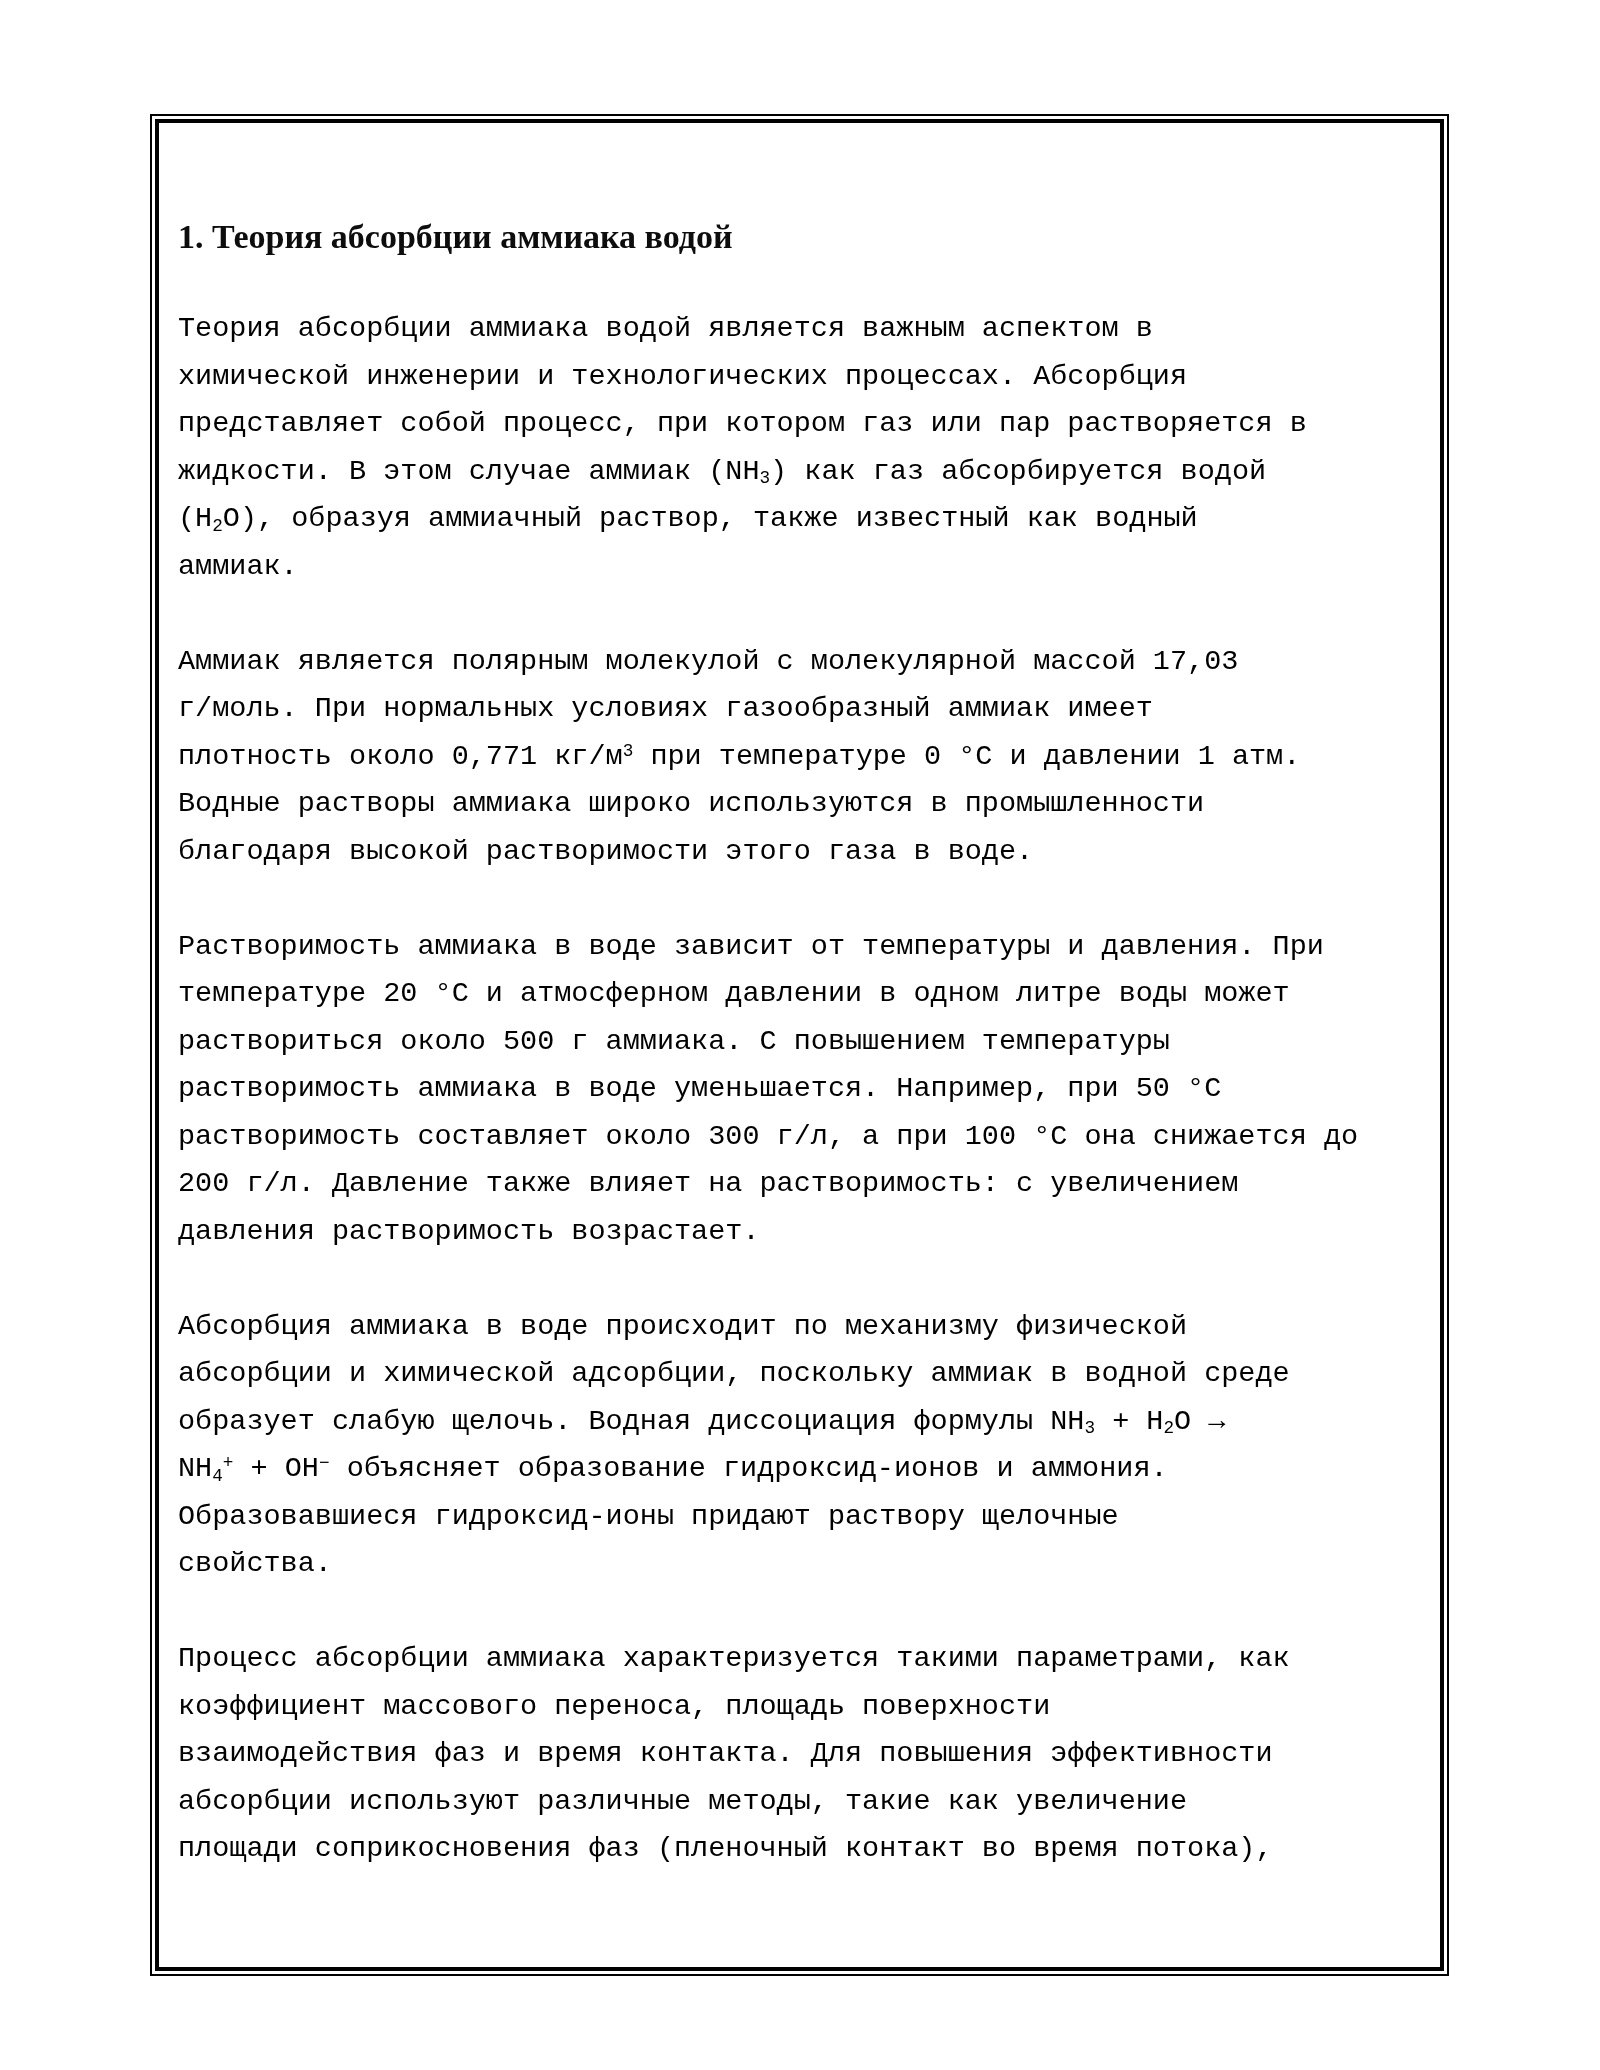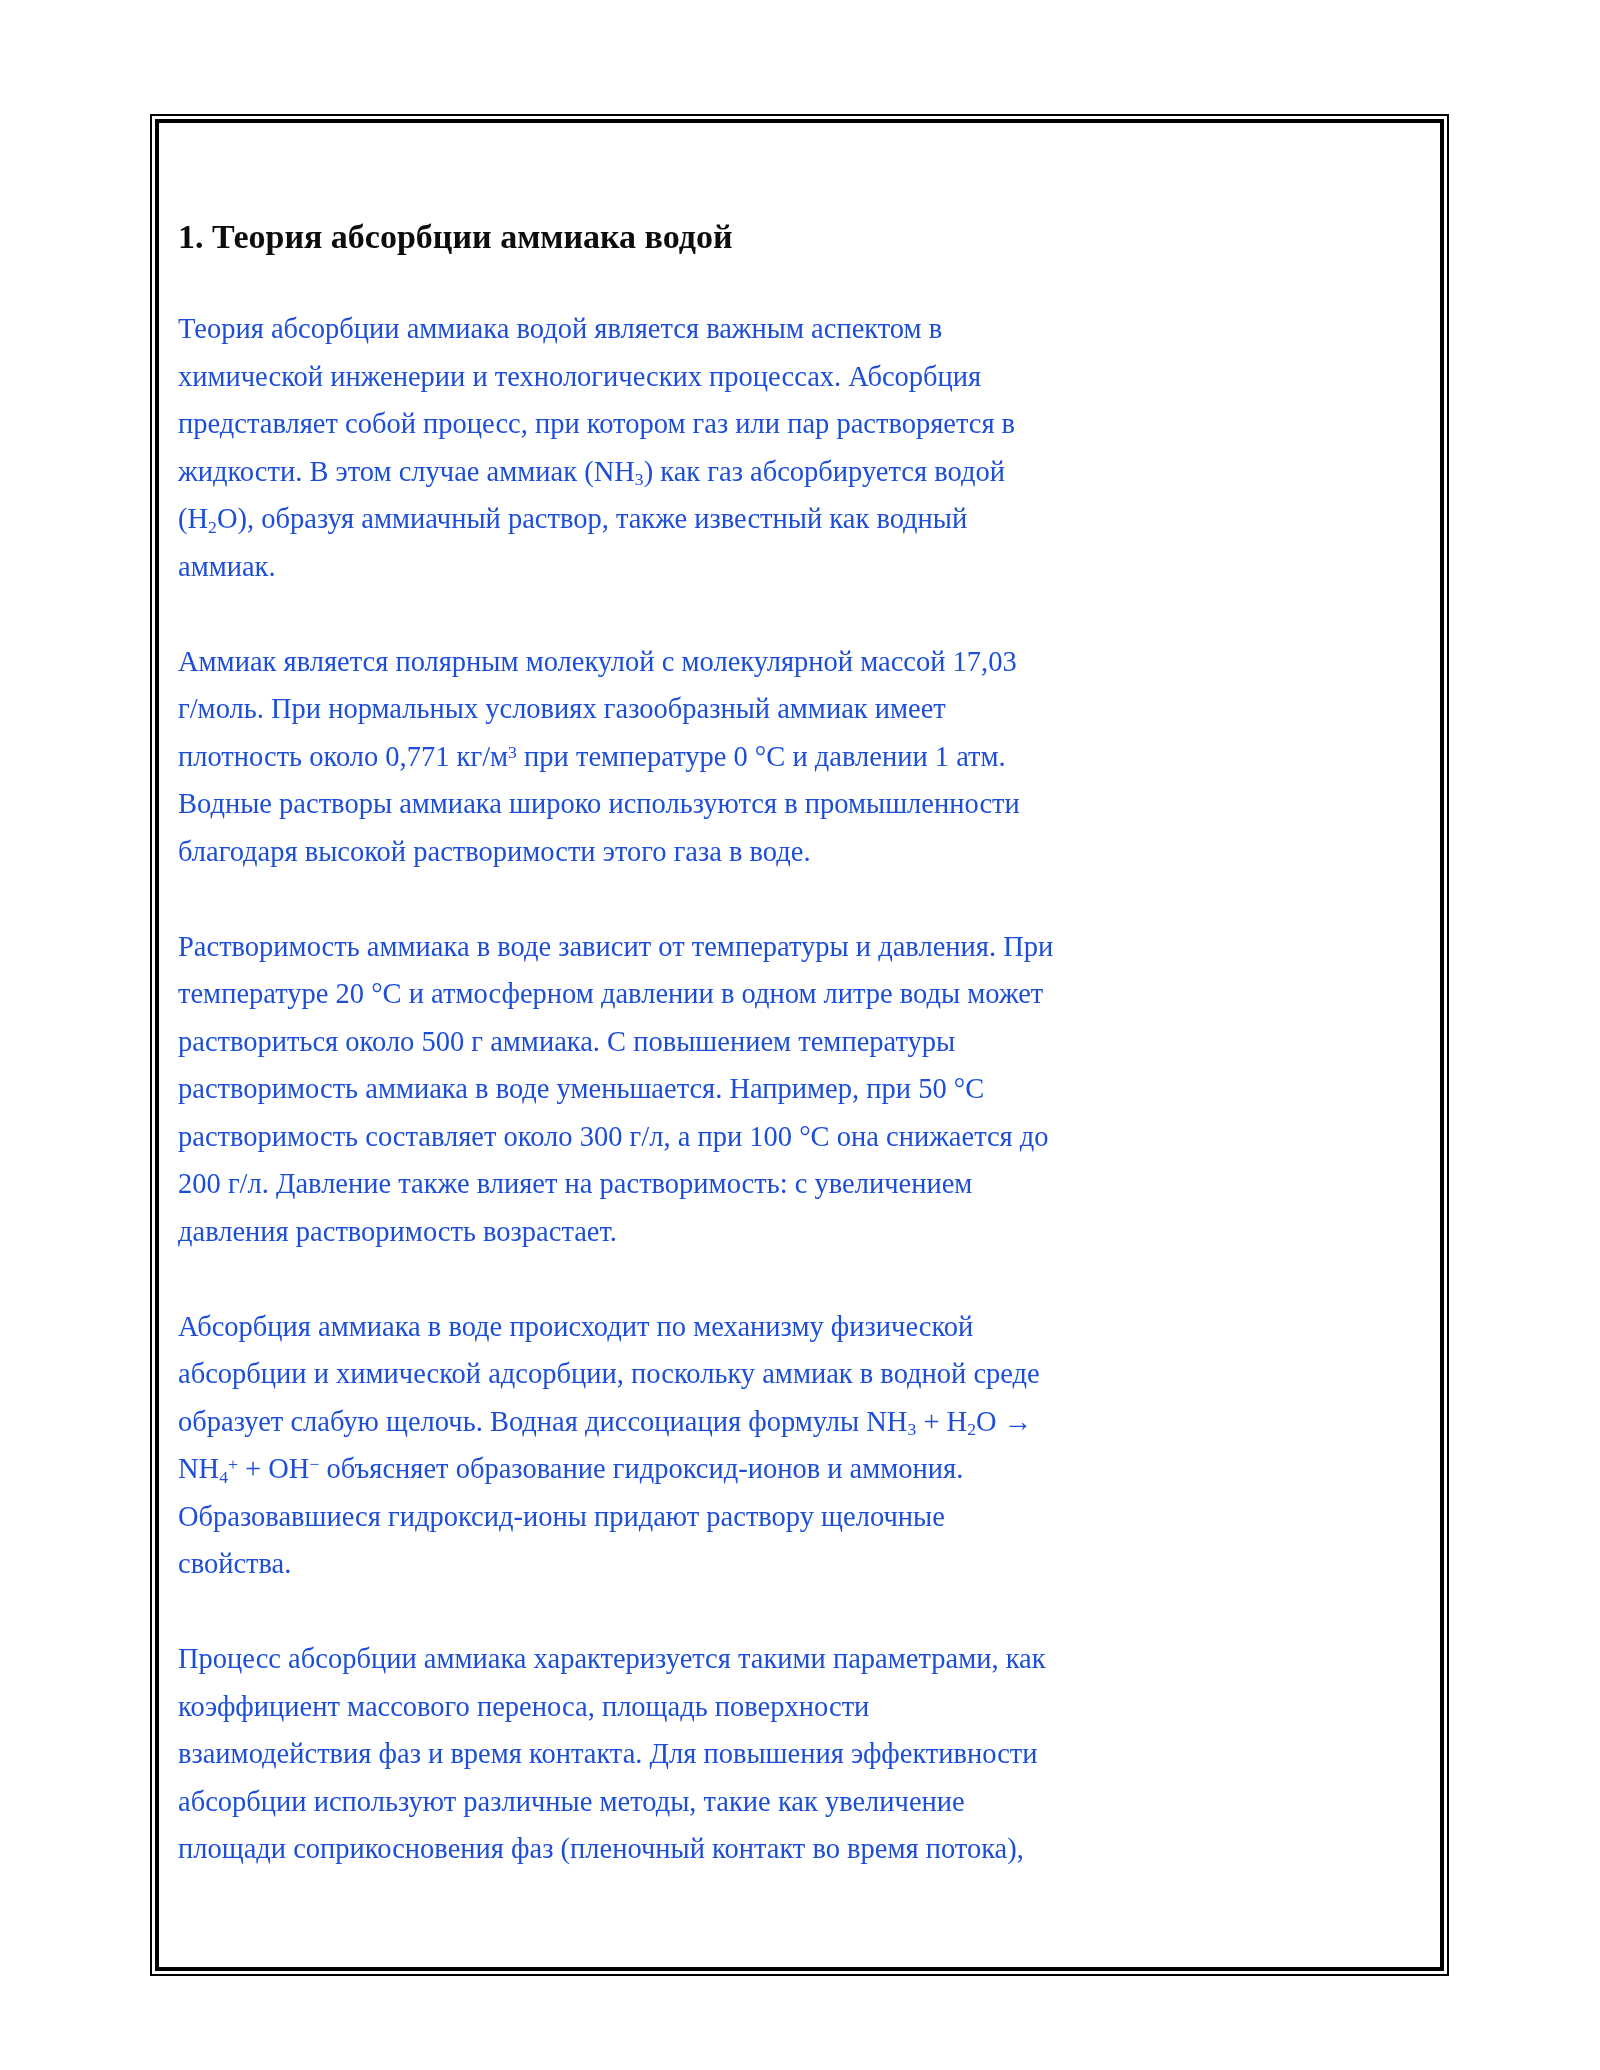--- a/index.html
+++ b/index.html
@@ -37,21 +37,22 @@
     font-size: 34px;
     line-height: 44px;
     font-weight: bold;
     margin: 0 0 46px 0;
     color: #0d0d0d;
   }
   p.doc-paragraph {
     font-size: 28.5px;
     line-height: 47.5px;
     margin: 47.5px 0 0 0;
-    color: #1d4ed8;
+    color: #000000;
+    font-family: Liberation Mono, monospace;
   }
   p.doc-paragraph:first-of-type {
     margin-top: 0;
   }
   p.doc-paragraph sub {
     font-size: 62%;
     line-height: 0;
     vertical-align: baseline;
     position: relative;
     top: 0.28em;

